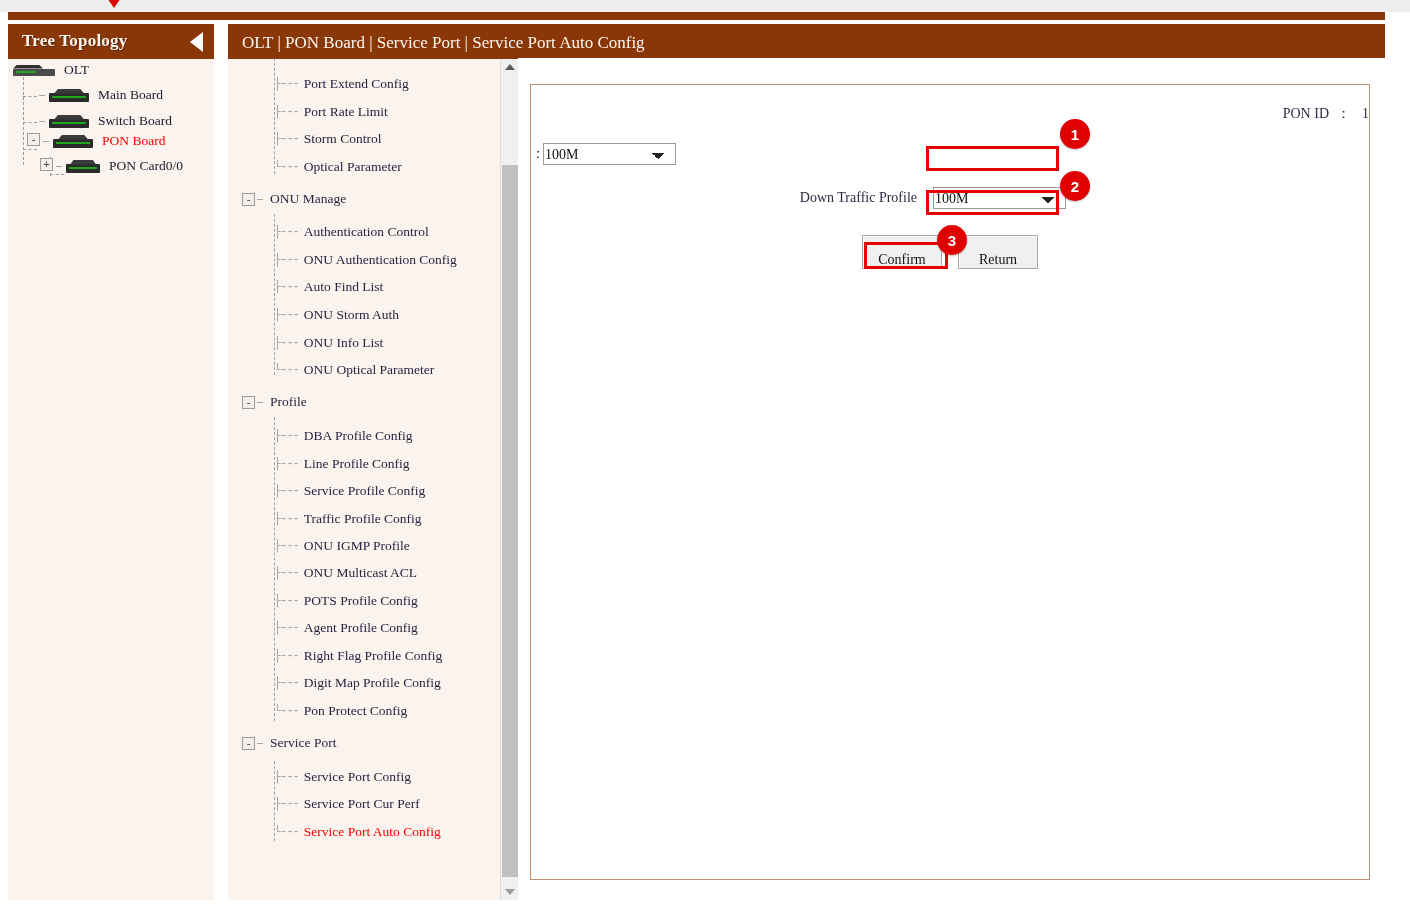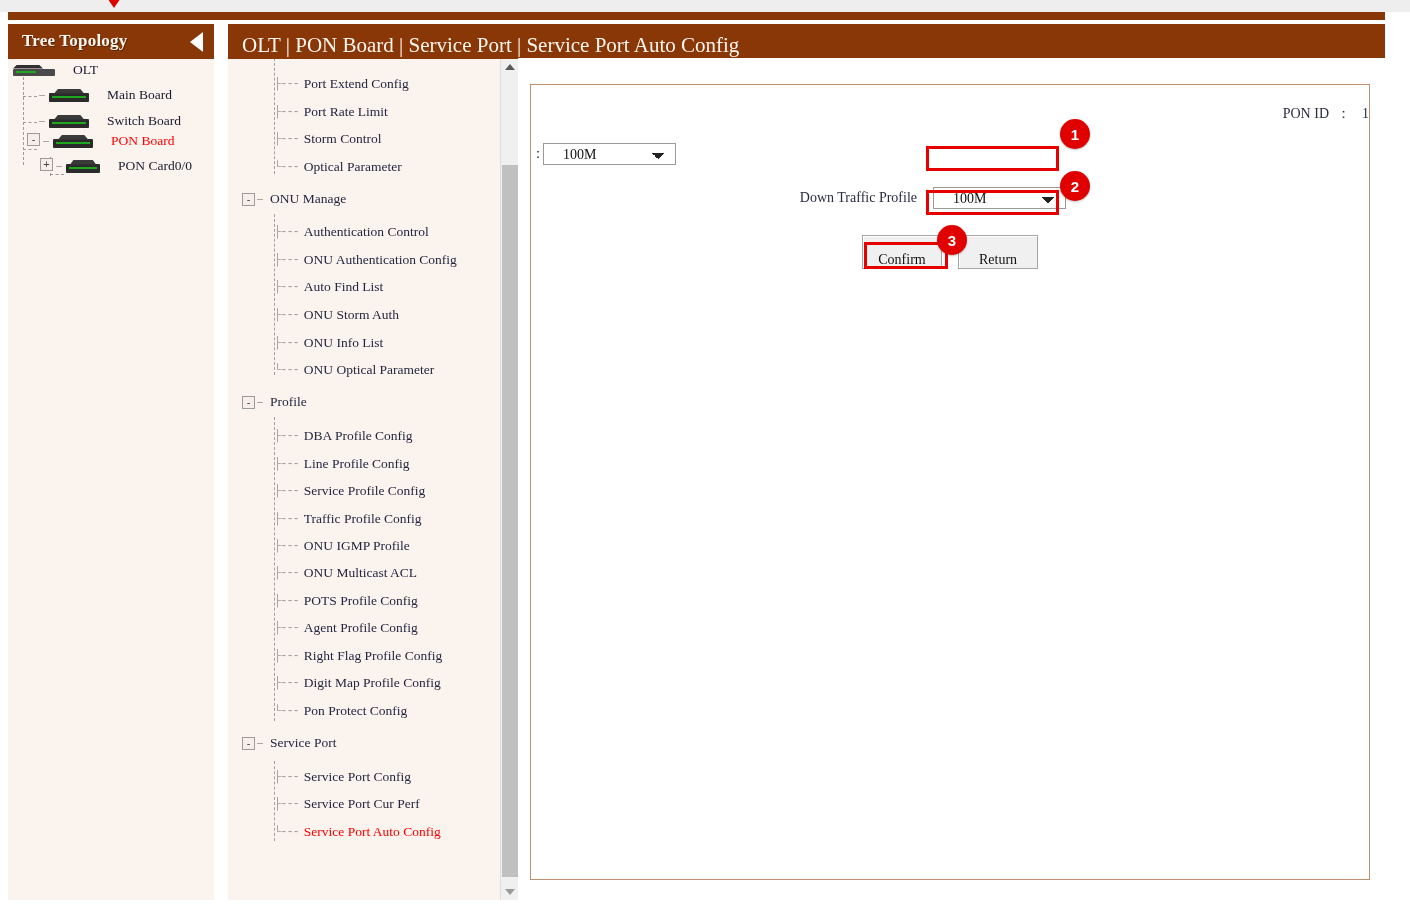--- a/index.html
+++ b/index.html
@@ -62,21 +62,21 @@
   .tree-body {
     position: relative;
     height: 841px;
     background: #faf3ee;
     padding-top: 8px;
     font-size: 13.5px;
     color: #1a1a2e;
   }
 
   .tnode { position: absolute; white-space: nowrap; display: flex; align-items: center; }
-  .tnode .lbl { margin-left: 18px; }
+  .tnode .lbl { margin-left: 9px; }
   .tnode .lbl.hl { color: #ff0000; }
 
   
   .dev-icon { position: relative; width: 40px; height: 13px; flex: 0 0 40px; }
   .dev-icon .body {
     position: absolute; left: 0; bottom: 0; width: 40px; height: 9px;
     background: #2b2b2b;
     border-radius: 1px;
   }
   .dev-icon .top {
@@ -185,21 +185,21 @@
 
   
   .main-header {
     position: absolute; left: 228px; top: 24px;
     width: 1157px; height: 35px;
     background: #8a3708;
     color: #fdf6ef;
   }
   .main-header-title {
     position: absolute; left: 14px; top: 9px;
-    font-size: 21px;
+    font-size: 17px;
   }
 
   .content-area {
     position: absolute; left: 518px; top: 58px;
     width: 880px; height: 851px;
     background: #ffffff;
   }
   .panel {
     position: absolute; left: 12px; top: 26px;
     width: 840px; height: 796px;
@@ -227,21 +227,21 @@
     padding-right: 4px;
   }
   .field-row .colon { width: 12px; text-align: center; }
   .field-row select {
     width: 133px; height: 22px;
     font-size: 14px;
     font-family: "Liberation Serif", serif;
     border: 1px solid #9a9a9a;
     background: #ffffff;
     color: #111;
-    padding-left: 19px;
+    padding-left: 1px;
     -webkit-appearance: none; -moz-appearance: none; appearance: none;
     background-image:
       linear-gradient(45deg, transparent 50%, #222 50%),
       linear-gradient(135deg, #222 50%, transparent 50%);
     background-position:
       calc(100% - 17px) 9px,
       calc(100% - 11px) 9px;
     background-size: 6px 6px, 6px 6px;
     background-repeat: no-repeat;
     cursor: pointer;

